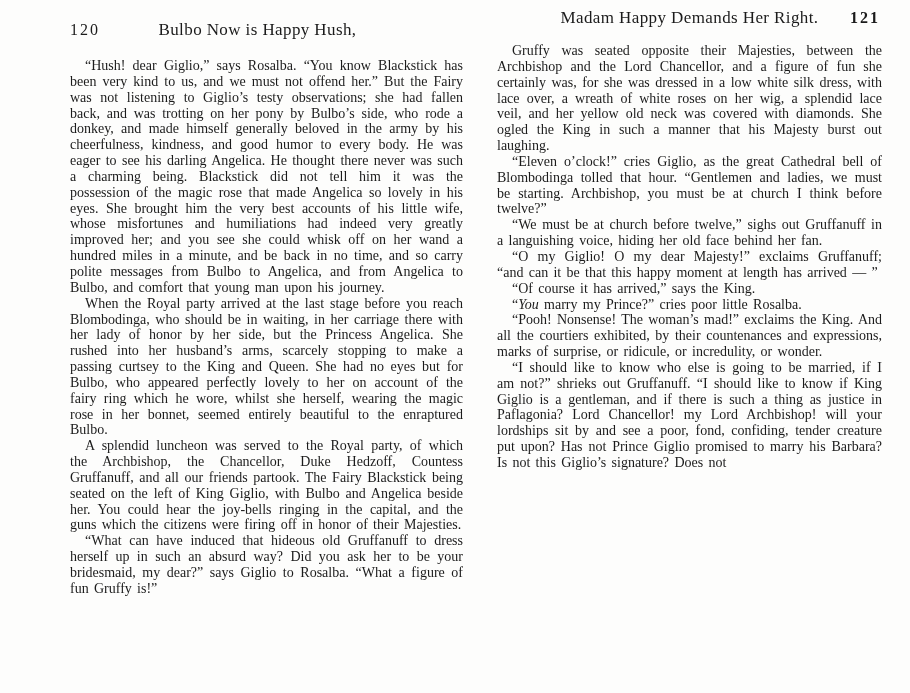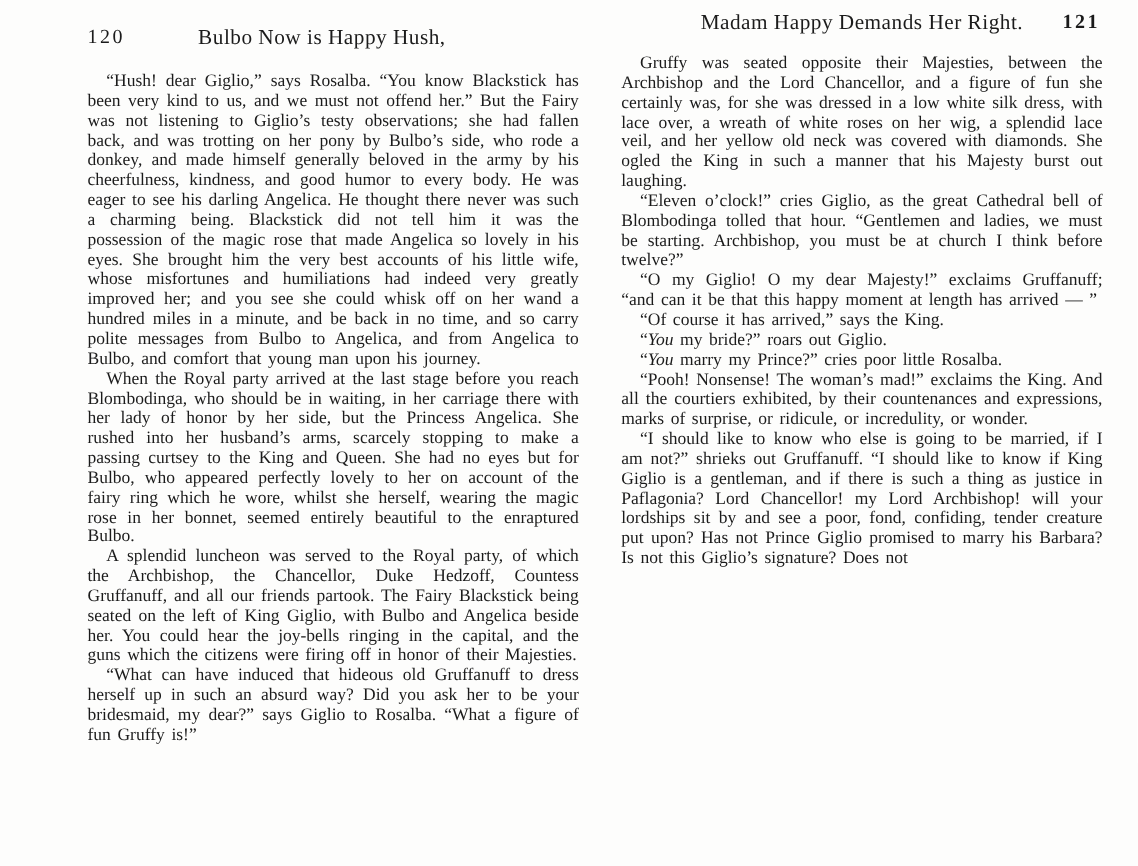--- a/index.html
+++ b/index.html
@@ -87,22 +87,22 @@
   </section>
 
   <section class="page page-right">
     <div class="running-header">
       <span class="head-title">Madam Happy Demands Her Right.</span>
       <span class="pagenum pagenum-right">121</span>
     </div>
     <div class="page-body">
         <p>Gruffy was seated opposite their Majesties, between the Archbishop and the Lord Chancellor, and a figure of fun she certainly was, for she was dressed in a low white silk dress, with lace over, a wreath of white roses on her wig, a splendid lace veil, and her yellow old neck was covered with diamonds. She ogled the King in such a manner that his Majesty burst out laughing.</p>
         <p>“Eleven o’clock!” cries Giglio, as the great Cathedral bell of Blombodinga tolled that hour. “Gentlemen and ladies, we must be starting. Archbishop, you must be at church I think before twelve?”</p>
+        <p>“We must be at church before twelve,” sighs out Gruffanuff in a languishing voice, hiding her old face behind her fan.</p>
         <p>“O my Giglio! O my dear Majesty!” exclaims Gruffanuff; “and can it be that this happy moment at length has arrived — ”</p>
         <p>“Of course it has arrived,” says the King.</p>
-        <p>“<i>You</i> my bride?” roars out Giglio.</p>
         <p>“<i>You</i> marry my Prince?” cries poor little Rosalba.</p>
         <p>“Pooh! Nonsense! The woman’s mad!” exclaims the King. And all the courtiers exhibited, by their countenances and expressions, marks of surprise, or ridicule, or incredulity, or wonder.</p>
         <p>“I should like to know who else is going to be married, if I am not?” shrieks out Gruffanuff. “I should like to know if King Giglio is a gentleman, and if there is such a thing as justice in Paflagonia? Lord Chancellor! my Lord Archbishop! will your lordships sit by and see a poor, fond, confiding, tender creature put upon? Has not Prince Giglio promised to marry his Barbara? Is not this Giglio’s signature? Does not</p>
       </div>
   </section>
 
 </div>
 
 </body></html>

